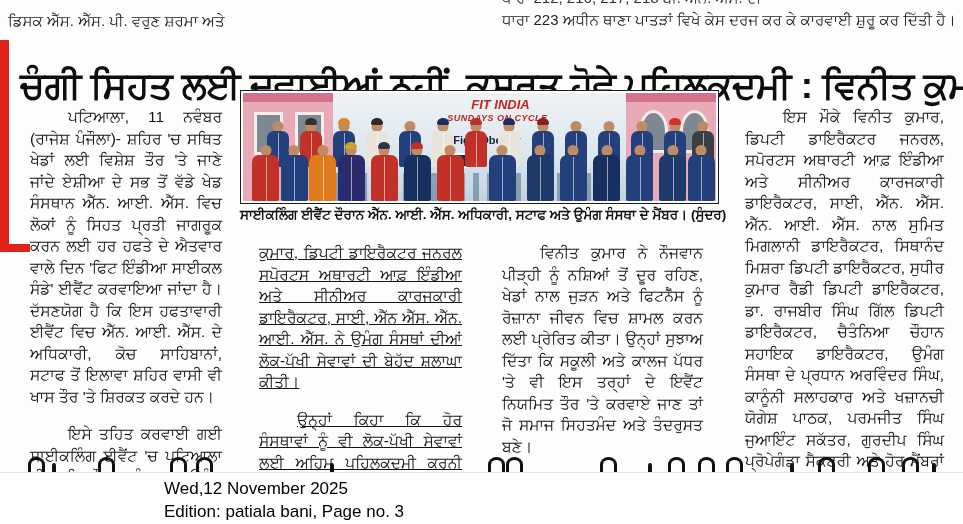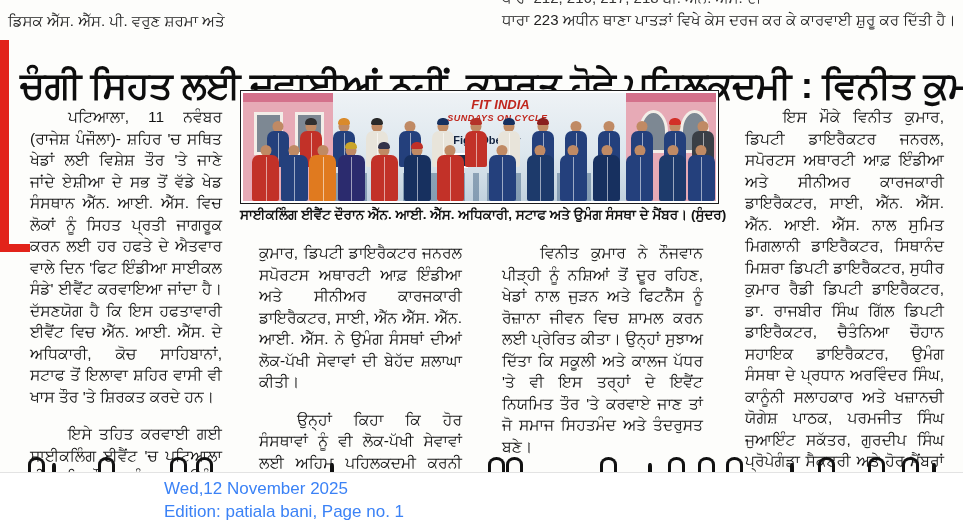--- a/index.html
+++ b/index.html
@@ -23,21 +23,21 @@
   .headline{
     position:absolute;left:20px;top:40px;width:936px;height:46px;
     font-size:37px;font-weight:700;letter-spacing:-0.5px;
     color:#0d0d0d;white-space:nowrap;
   }
   
   .col{position:absolute;font-size:15.5px;line-height:21.5px;text-align:justify;color:#141414;}
   .col p{margin:16px;}
   .col p.indent{text-indent:38px;}
   .col1{left:14px;top:90px;width:224px;height:382px;}
-  .colA{left:243px;top:226px;width:235px;height:246px;}
+  .colA{left:243px;top:226px;width:235px;height:246px;text-decoration:underline;}
   .colB{left:486px;top:226px;width:233px;height:246px;}
   .col3{left:729px;top:90px;width:231px;height:382px;}
   
   .photo-frame{
     position:absolute;left:240px;top:90px;width:479px;height:114px;
     background:#fff;border:1px solid #1c1c1c;padding:2px;box-sizing:border-box;
   }
   .photo{position:relative;width:100%;height:100%;overflow:hidden;background:#d8e2ea;}
   .bldg{position:absolute;top:0;height:100%;width:19%;background:#e7aab6;}
   .bldg.left{left:0;border-right:2px solid #c97f92;}
@@ -77,21 +77,21 @@
   
   .cutoff{position:absolute;left:0px;top:450px;width:963px;height:22px;overflow:hidden;}
   .mark{position:absolute;bottom:0;width:11px;height:12px;border:3.5px solid #111;border-bottom:none;border-radius:50% 50% 0 0;}
   .mark.dot{width:4px;height:9px;border-radius:40% 40% 0 0;background:#111;border:none;}
   
   .footer-sep{position:absolute;left:0;top:472px;width:963px;height:1px;background:#e3e3e3;}
   .footer{position:absolute;left:0;top:473px;width:963px;height:51px;background:#ffffff;}
   .logo{position:absolute;left:6px;top:2px;width:150px;text-align:center;color:#d8231c;font-weight:700;line-height:1;}
   .logo-l1{font-size:30px;letter-spacing:1px;text-shadow:1px 1px 0 #f2b6b2;}
   .logo-l2{font-size:17px;text-align:right;margin-top:2px;padding-right:6px;}
-  .footer-meta{position:absolute;left:164px;top:4px;font-size:17px;color:#3b82f6;line-height:23px;}
+  .footer-meta{position:absolute;left:164px;top:4px;font-size:17px;color:#000000;line-height:23px;}
 </style>
 </head>
 <body>
 
 <div class="page">
 
   <div class="top-strip">
     <div class="frag frag-left-a">ਡਿਸਕ ਐੱਸ. ਐੱਸ. ਪੀ. ਵਰੁਣ ਸ਼ਰਮਾ ਅਤੇ</div>
     <div class="frag frag-right-cut">ਧਾਰਾ 212, 216, 217, 218 ਬੀ. ਐੱਨ. ਐੱਸ. ਦੀ</div>
     <div class="frag frag-right-full">ਧਾਰਾ 223 ਅਧੀਨ ਥਾਣਾ ਪਾਤੜਾਂ ਵਿਖੇ ਕੇਸ ਦਰਜ ਕਰ ਕੇ ਕਾਰਵਾਈ ਸ਼ੁਰੂ ਕਰ ਦਿੱਤੀ ਹੈ।</div>
@@ -316,17 +316,17 @@
       <span class="mark" style="left: 818px;"></span>
       <span class="mark" style="left: 868px;"></span>
       <span class="mark" style="left: 902px;"></span>
       <span class="mark dot" style="left: 932px;"></span>
     </div>
 
   <div class="footer-sep"></div>
   <div class="footer">
     <div class="footer-meta">
       <div>Wed,12 November 2025</div>
-      <div>Edition: patiala bani, Page no. 1</div>
+      <div>Edition: patiala bani, Page no. 3</div>
     </div>
   </div>
 
 </div>
 
 </body></html>

